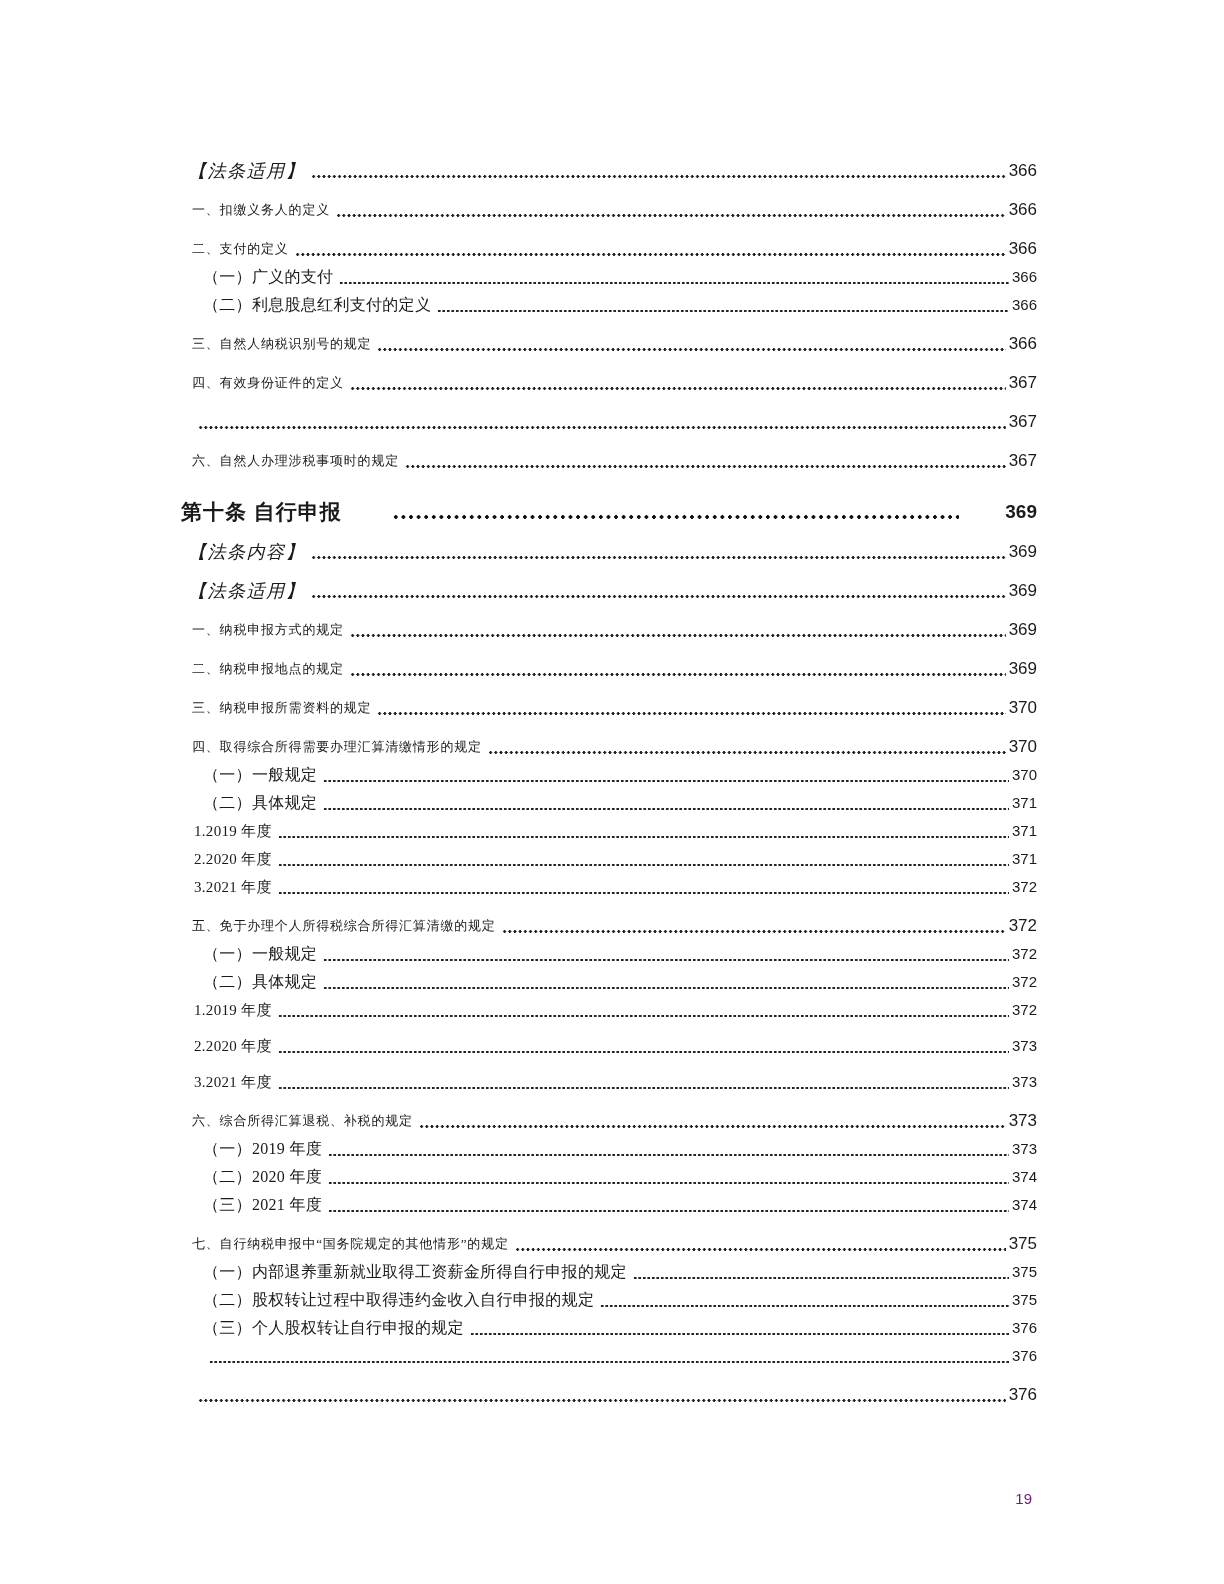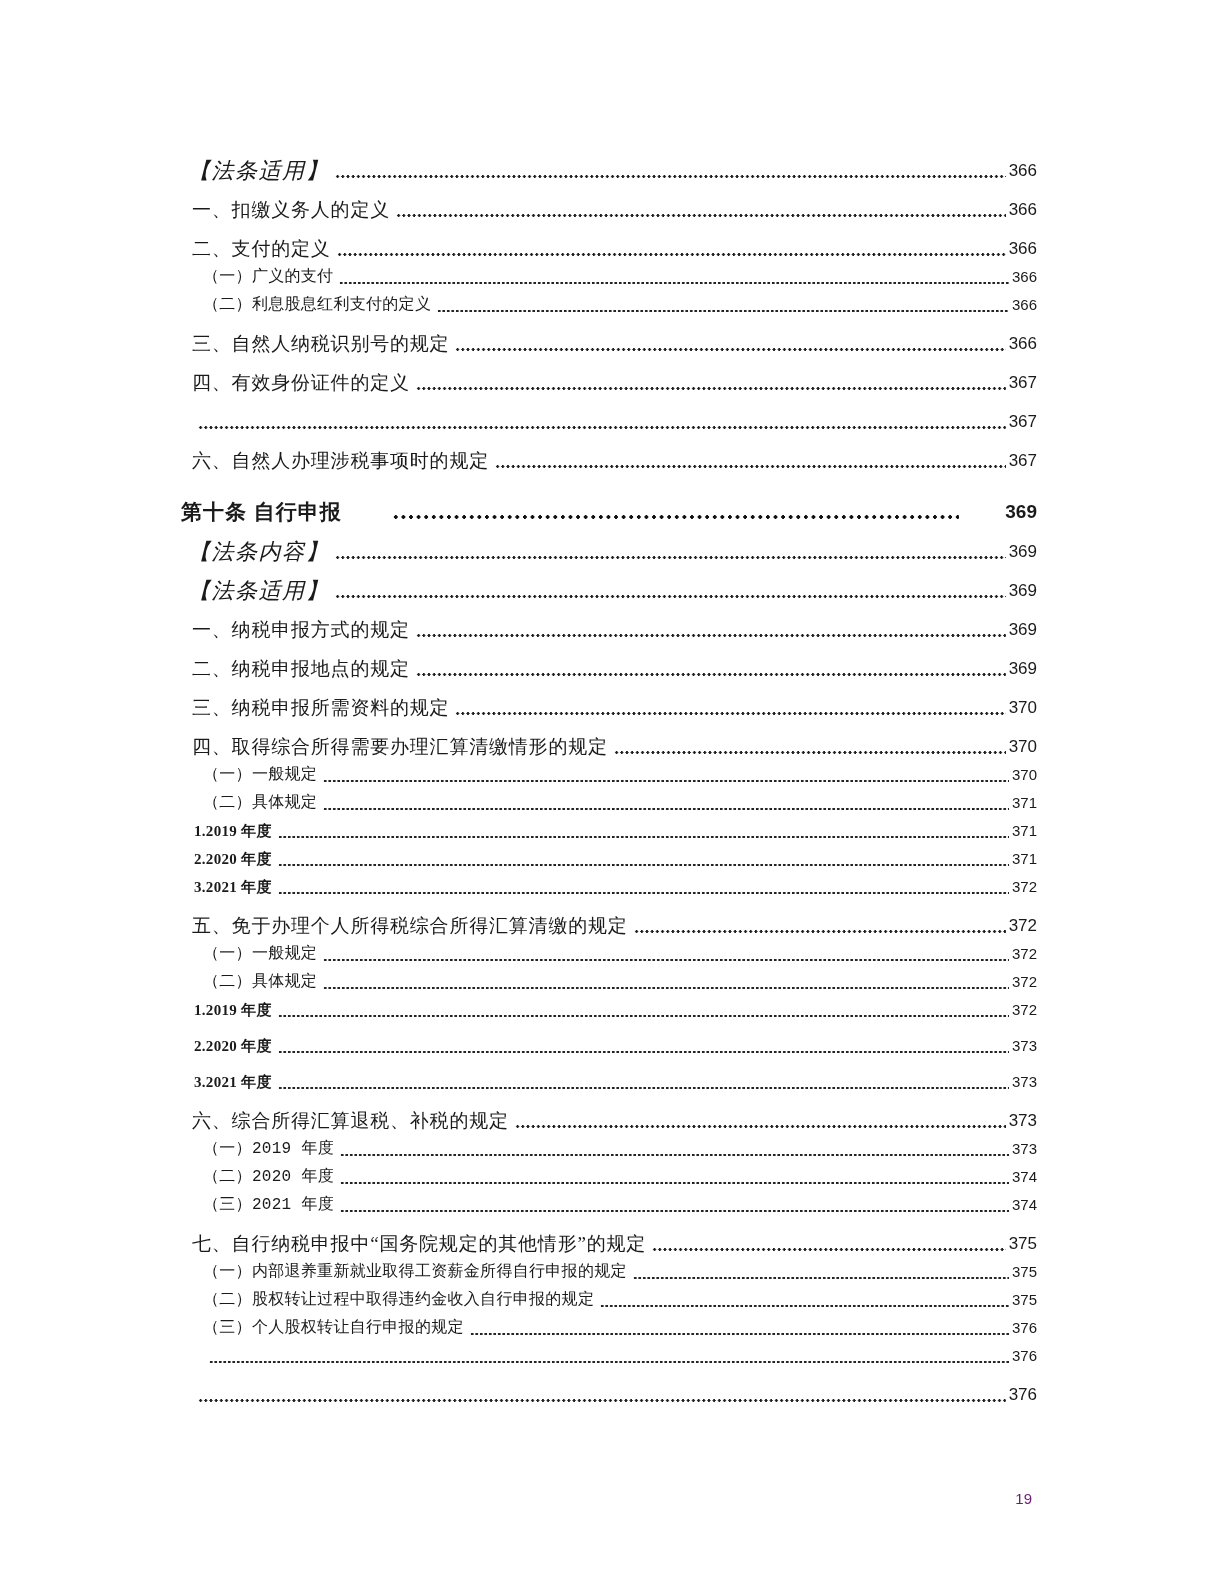--- a/index.html
+++ b/index.html
@@ -42,47 +42,47 @@
   .pagenum {
     white-space: nowrap;
     text-align: right;
     font-family: "Liberation Sans", "DejaVu Sans", sans-serif;
   }
 
   
   .row.kai { margin-top: 11px; padding-left: 7px; }
   .row.kai .label {
     font-style: italic;
-    font-size: 22px;
+    font-size: 18px;
     letter-spacing: 1.5px;
   }
   .row.kai .pagenum { font-size: 17px; }
 
   
   .row.l1 { margin-top: 11px; padding-left: 11px; }
   .row.l1 .label {
-    font-size: 19px;
+    font-size: 13px;
     letter-spacing: 0.8px;
   }
   .row.l1 .pagenum { font-size: 17px; }
 
   
   .row.l2 { padding-left: 22px; }
-  .row.l2 .label { font-size: 16px; letter-spacing: 0.3px; font-family: Liberation Mono, monospace; }
+  .row.l2 .label { font-size: 16px; letter-spacing: 0.3px; }
   .row.l2 .pagenum { font-size: 15px; }
   .row.l2 .dots, .row.l3 .dots {
     height: 4px;
     margin-bottom: 6px;
     background-image: radial-gradient(circle, #242424 1.05px, rgba(0,0,0,0) 1.35px);
     background-size: 4.5px 4px;
   }
 
   
   .row.l3 { padding-left: 13px; }
-  .row.l3 .label { font-size: 15px; letter-spacing: 0.3px; font-weight: bold; }
+  .row.l3 .label { font-size: 15px; letter-spacing: 0.3px; }
   .row.l3 .pagenum { font-size: 15px; }
 
   
   .row.chapter {
     margin-top: 22px;
     margin-bottom: 10px;
     padding-left: 0;
     line-height: 30px;
     gap: 40px;
   }

